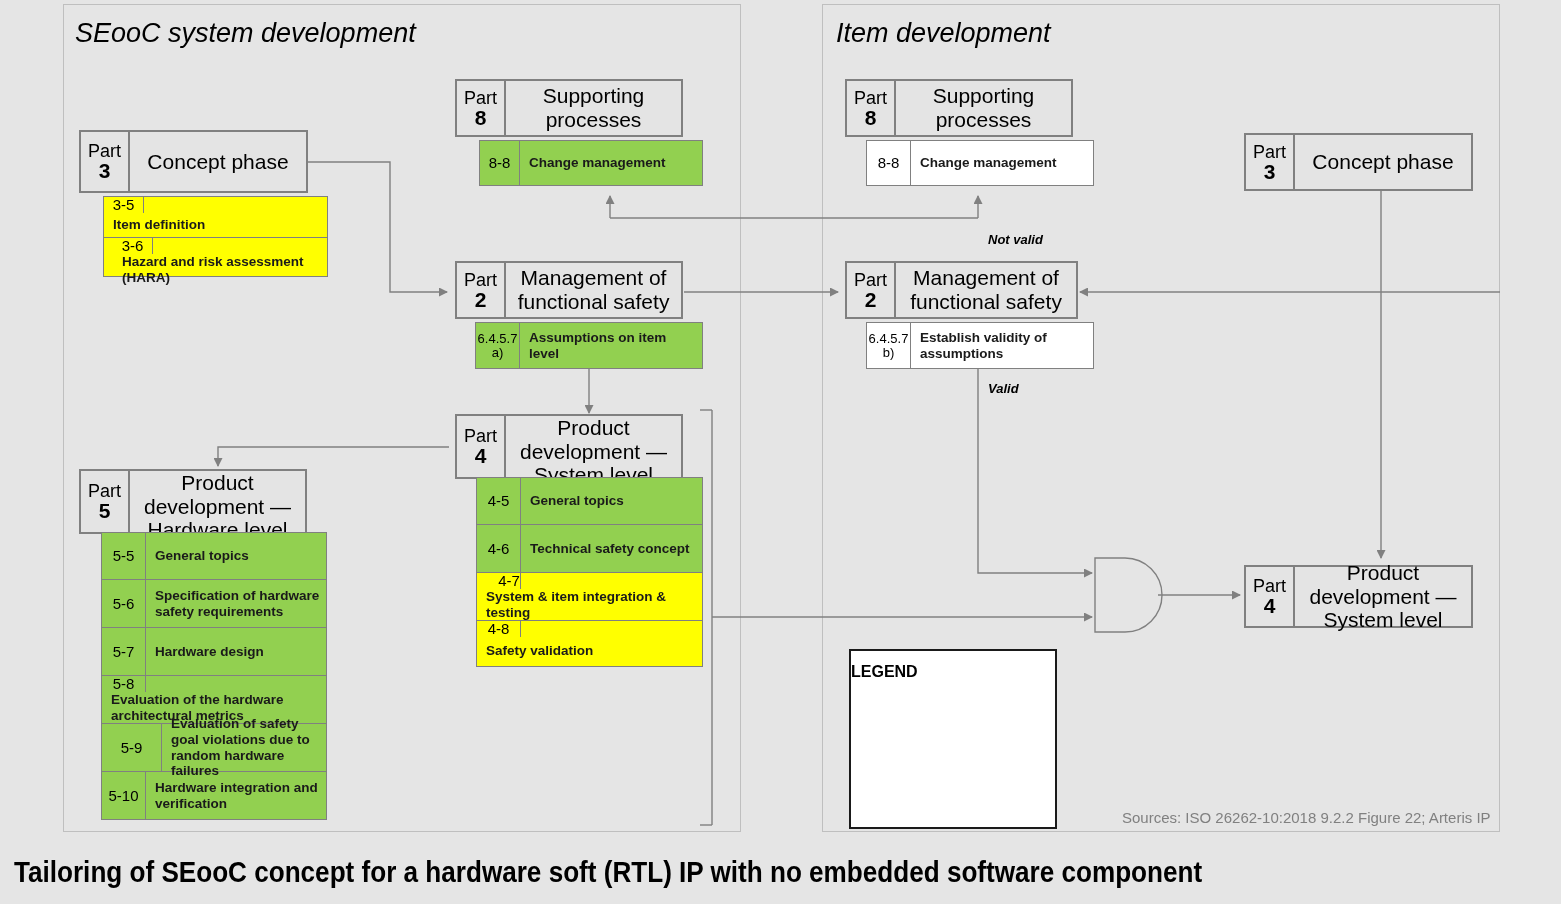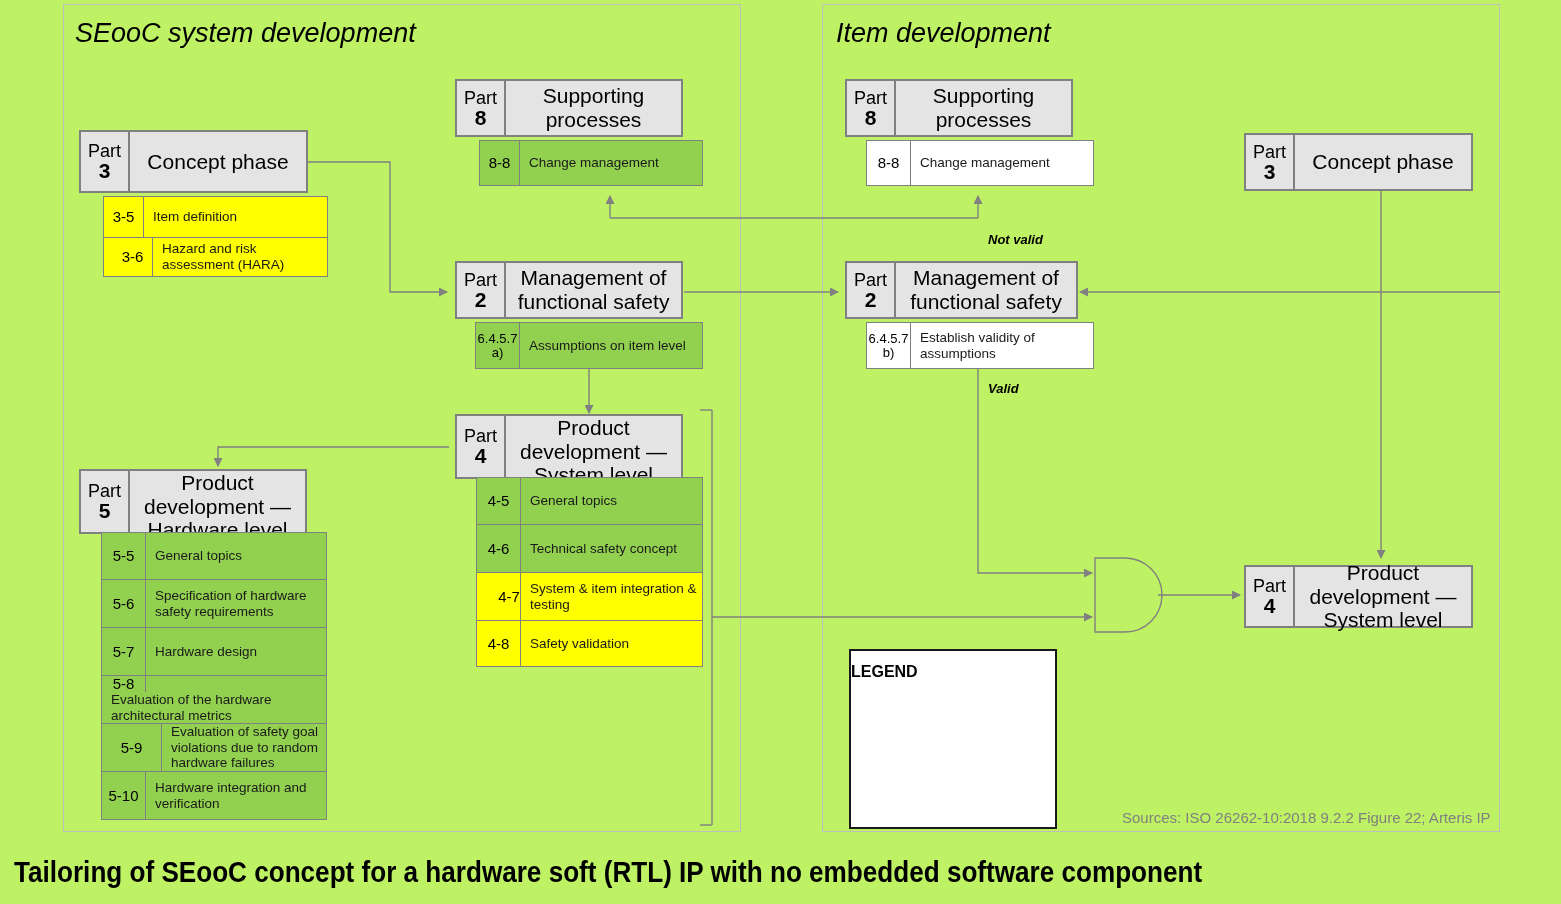--- a/index.html
+++ b/index.html
@@ -5,21 +5,21 @@
   * { box-sizing: border-box; }
   html, body {
     margin: 0; padding: 0;
     background: #ffffff;
     font-family: "Liberation Sans", sans-serif;
   }
   #root {
     position: relative;
     width: 1561px;
     height: 904px;
-    background: #bef264;
+    background: #e5e5e5;
     overflow: hidden;
   }
 
   
   .panel {
     position: absolute;
     border: 1px solid #bfbfbf;
     background: transparent;
   }
   .panel-title {
@@ -96,23 +96,24 @@
   }
   .crow .ctext {
     flex: 1 1 auto;
     display: flex;
     align-items: center;
     padding-left: 9px;
     padding-right: 4px;
     font-size: 13.5px;
     color: #1a1a1a;
     line-height: 1.18;
+    font-weight: bold;
   }
   .fill-green { background: #92d050; }
-  .fill-yellow { background: #ffff00; }
+  .fill-yellow { background: #ffff00; flex-direction: column; }
   .fill-white { background: #ffffff; }
 
   
   .conn { position: absolute; left: 0; top: 0; width: 1561px; height: 904px;
           pointer-events: none; z-index: 2; }
 
   
   .flowlabel {
     position: absolute;
     font-size: 13px;

